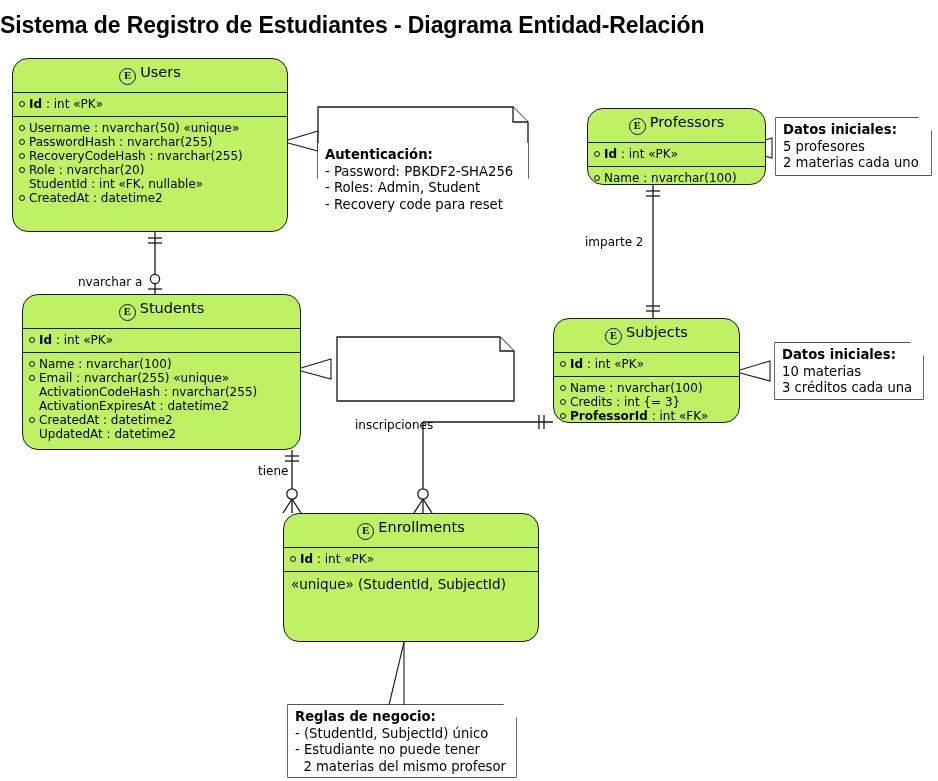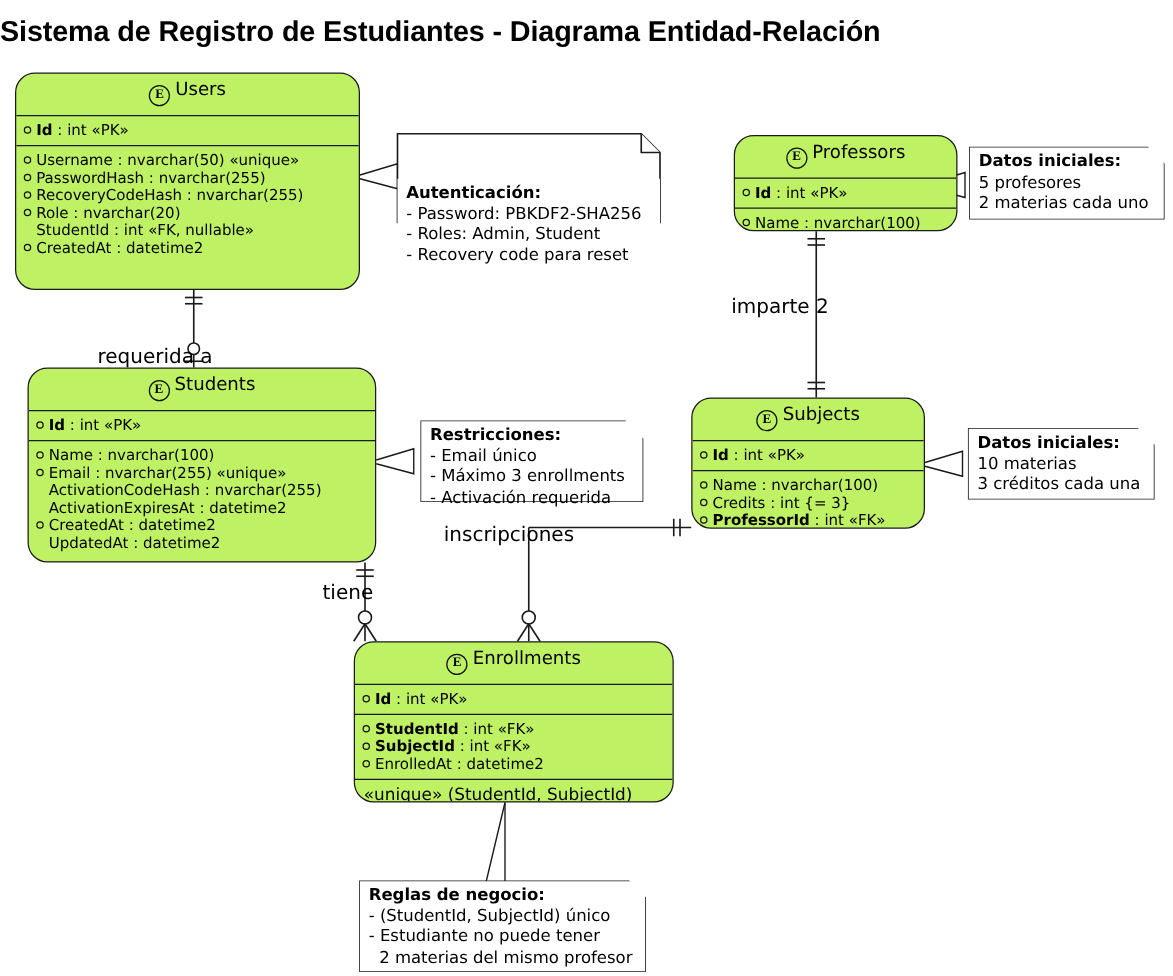--- a/index.html
+++ b/index.html
@@ -92,21 +92,21 @@
     line-height:1.25;
     padding:4px 7px 5px 7px;
     white-space:nowrap;
   }
   .note .note-title{font-weight:bold;display:block;}
   .note .note-line{display:block;}
 
   
   .rel-label{
     position:absolute;
-    font-size:16px;
+    font-size:12px;
     white-space:nowrap;
     background:transparent;
   }
 </style>
 </head>
 <body>
 
 <div id="canvas">
 
   <div class="diagram-title">Sistema de Registro de Estudiantes - Diagrama Entidad-Relación</div>
@@ -256,59 +256,48 @@
     </div>
   </div>
 
   <div class="entity" style="left:283px;top:513px;width:256px;height:129px;">
     <div class="ent-header">
       <span class="estereo">E</span><span>Enrollments</span>
     </div>
     <div class="ent-section">
       <div class="attr"><span class="bullet"></span><b>Id</b><span> : int «PK»</span></div>
     </div>
-    <div class="ent-section">
-      <div class="attr"><span class="bullet"></span><b>StudentId</b><span> : int «FK»</span></div>
-      <div class="attr"><span class="bullet"></span><b>SubjectId</b><span> : int «FK»</span></div>
-      <div class="attr"><span class="bullet"></span><span>EnrolledAt : datetime2</span></div>
-    </div>
     <div class="ent-section footer last">«unique» (StudentId, SubjectId)</div>
   </div>
 
   <div class="note" style="left:318px;top:107px;width:210px;height:71px;margin-top:36px;">
     <span class="note-title">Autenticación:</span>
     <span class="note-line">- Password: PBKDF2-SHA256</span>
     <span class="note-line">- Roles: Admin, Student</span>
     <span class="note-line">- Recovery code para reset</span>
   </div>
 
   <div class="note" style="left:776px;top:118px;width:155px;height:57px;">
     <span class="note-title">Datos iniciales:</span>
     <span class="note-line">5 profesores</span>
     <span class="note-line">2 materias cada uno</span>
   </div>
 
-  <div class="note" style="left:337px;top:337px;width:177px;height:64px;">
-    <span class="note-title">Restricciones:</span>
-    <span class="note-line">- Email único</span>
-    <span class="note-line">- Máximo 3 enrollments</span>
-    <span class="note-line">- Activación requerida</span>
-  </div>
 
   <div class="note" style="left:775px;top:343px;width:148px;height:56px;">
     <span class="note-title">Datos iniciales:</span>
     <span class="note-line">10 materias</span>
     <span class="note-line">3 créditos cada una</span>
   </div>
 
   <div class="note" style="left:288px;top:705px;width:228px;height:72px;">
     <span class="note-title">Reglas de negocio:</span>
     <span class="note-line">- (StudentId, SubjectId) único</span>
     <span class="note-line">- Estudiante no puede tener</span>
     <span class="note-line" style="white-space:pre;">  2 materias del mismo profesor</span>
   </div>
 
-  <div class="rel-label" style="left:78px;top:275px;">requerida a</div>
+  <div class="rel-label" style="left:78px;top:275px;">nvarchar a</div>
   <div class="rel-label" style="left:585px;top:235px;">imparte 2</div>
   <div class="rel-label" style="left:258px;top:464px;">tiene</div>
   <div class="rel-label" style="left:355px;top:418px;">inscripciones</div>
 
 </div>
 
 </body></html>

